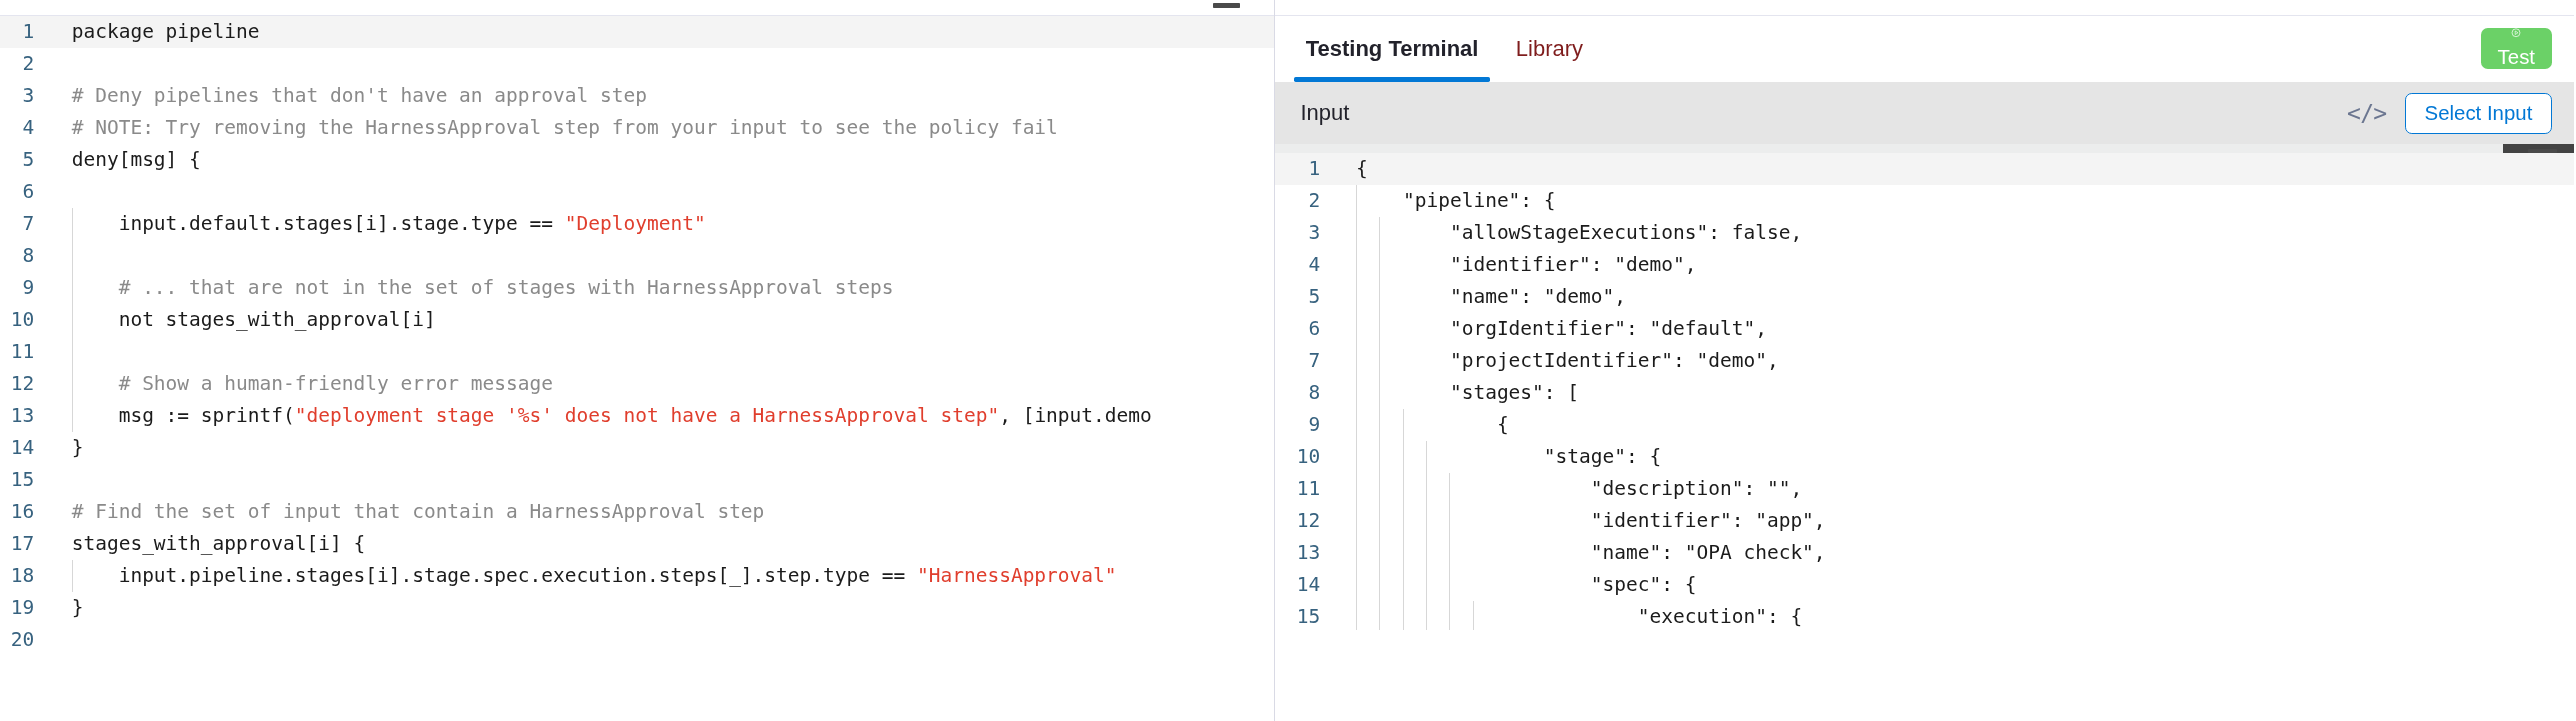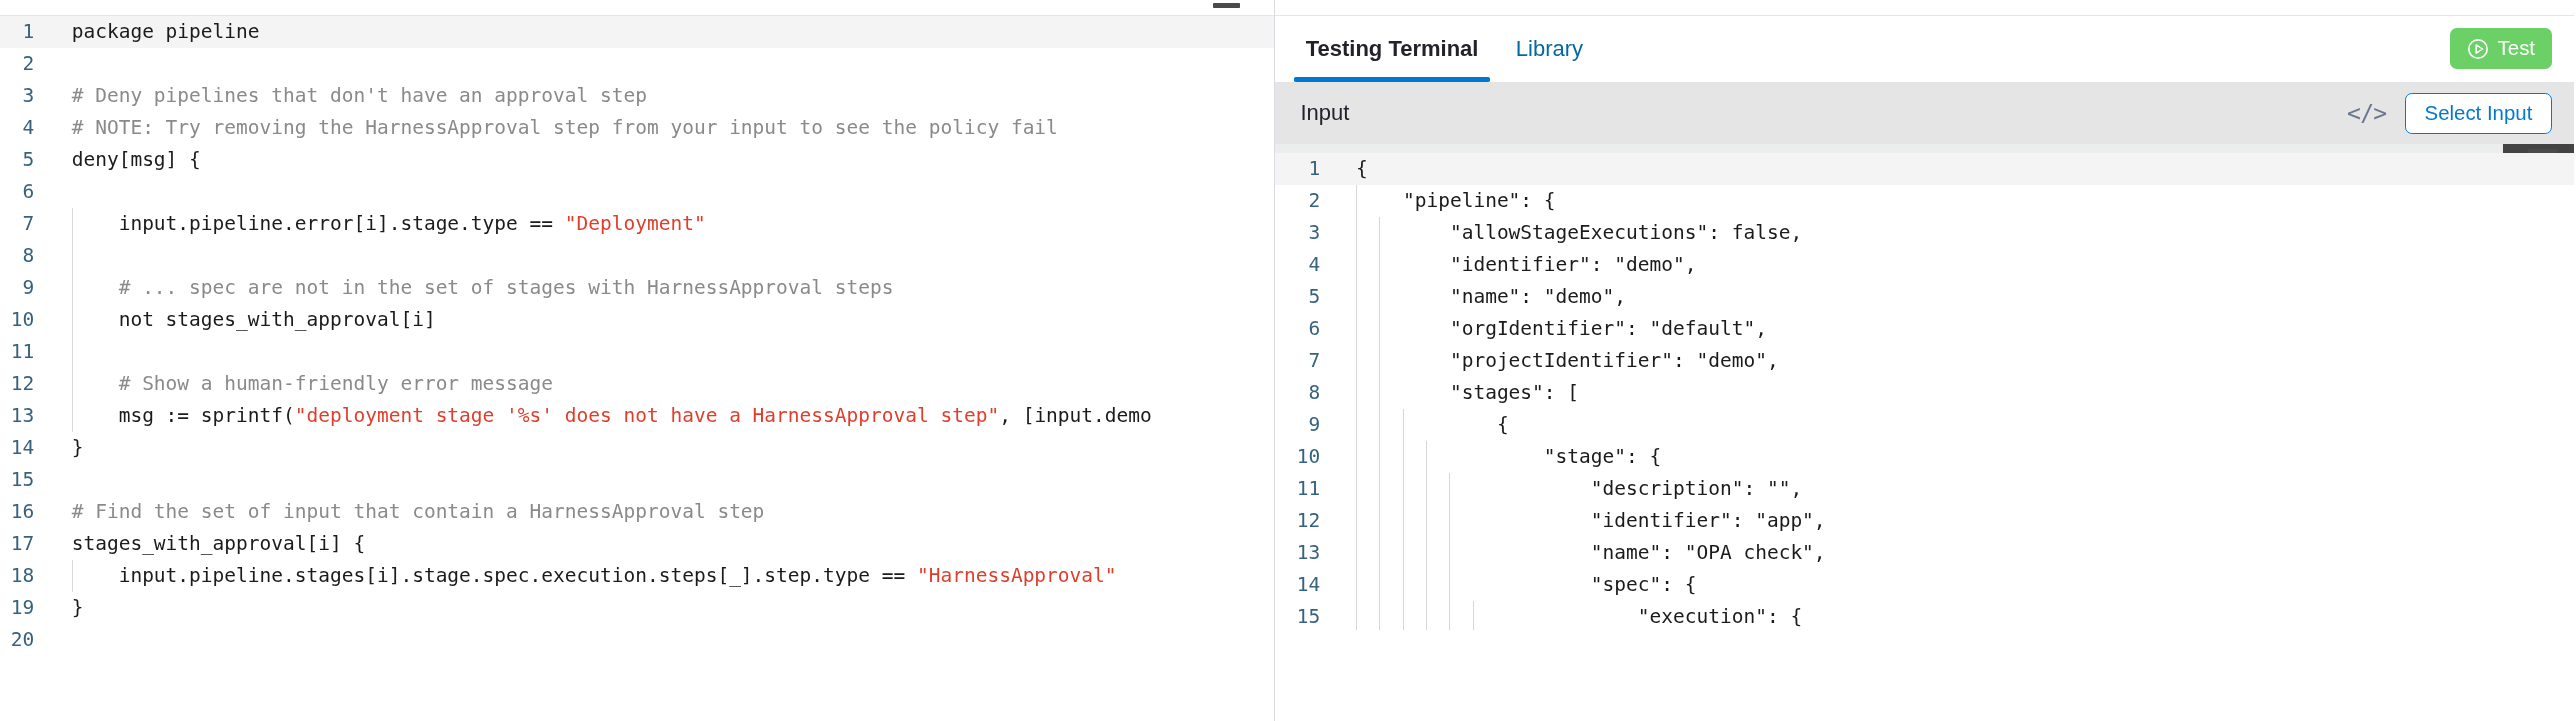--- a/index.html
+++ b/index.html
@@ -122,21 +122,21 @@
     padding-left: 12px;
     box-sizing: border-box;
   }
   .tab {
     position: relative;
     height: 66px;
     display: flex;
     align-items: center;
     padding: 0 18.7px;
     font-size: 22px;
-    color: #0369a1;
+    color: #7f1d1d;
     box-sizing: border-box;
     cursor: pointer;
   }
   .tab.active {
     font-weight: bold;
     color: #22222b;
   }
   .tab.active::after {
     content: "";
     position: absolute;
@@ -157,20 +157,21 @@
     align-items: center;
     gap: 8.5px;
     background: #6bd167;
     color: #ffffff;
     border: none;
     border-radius: 6.8px;
     padding: 0 17px;
     font-size: 20.4px;
     font-family: "Liberation Sans", sans-serif;
     cursor: pointer;
+    flex-direction: column;
   }
   .test-btn .play {
     width: 22px;
     height: 22px;
     display: block;
   }
 
   .input-bar {
     position: relative;
     height: 62px;
@@ -294,23 +295,23 @@
     <div class="editor-topbar">
       <div class="minimize-icon"></div>
     </div>
     <div class="code-area" id="code-area">
         <div class="code-line active"><div class="ln">1</div><div class="lc"><span>package pipeline</span></div></div>
         <div class="code-line"><div class="ln">2</div><div class="lc">&nbsp;</div></div>
         <div class="code-line"><div class="ln">3</div><div class="lc"><span class="cmt"># Deny pipelines that don't have an approval step</span></div></div>
         <div class="code-line"><div class="ln">4</div><div class="lc"><span class="cmt"># NOTE: Try removing the HarnessApproval step from your input to see the policy fail</span></div></div>
         <div class="code-line"><div class="ln">5</div><div class="lc"><span>deny[msg] {</span></div></div>
         <div class="code-line"><div class="ln">6</div><div class="lc"><span class="ind" style="left: 18.7px;"></span></div></div>
-        <div class="code-line"><div class="ln">7</div><div class="lc"><span class="ind" style="left: 18.7px;"></span><span>    input.pipeline.error[i].stage.type == </span><span class="str">"Deployment"</span></div></div>
+        <div class="code-line"><div class="ln">7</div><div class="lc"><span class="ind" style="left: 18.7px;"></span><span>    input.default.stages[i].stage.type == </span><span class="str">"Deployment"</span></div></div>
         <div class="code-line"><div class="ln">8</div><div class="lc"><span class="ind" style="left: 18.7px;"></span>&nbsp;</div></div>
-        <div class="code-line"><div class="ln">9</div><div class="lc"><span class="ind" style="left: 18.7px;"></span><span class="cmt">    # ... spec are not in the set of stages with HarnessApproval steps</span></div></div>
+        <div class="code-line"><div class="ln">9</div><div class="lc"><span class="ind" style="left: 18.7px;"></span><span class="cmt">    # ... that are not in the set of stages with HarnessApproval steps</span></div></div>
         <div class="code-line"><div class="ln">10</div><div class="lc"><span class="ind" style="left: 18.7px;"></span><span>    not stages_with_approval[i]</span></div></div>
         <div class="code-line"><div class="ln">11</div><div class="lc"><span class="ind" style="left: 18.7px;"></span>&nbsp;</div></div>
         <div class="code-line"><div class="ln">12</div><div class="lc"><span class="ind" style="left: 18.7px;"></span><span class="cmt">    # Show a human-friendly error message</span></div></div>
         <div class="code-line"><div class="ln">13</div><div class="lc"><span class="ind" style="left: 18.7px;"></span><span>    msg := sprintf(</span><span class="str">"deployment stage '%s' does not have a HarnessApproval step"</span><span>, [input.demo</span></div></div>
         <div class="code-line"><div class="ln">14</div><div class="lc"><span>}</span></div></div>
         <div class="code-line"><div class="ln">15</div><div class="lc">&nbsp;</div></div>
         <div class="code-line"><div class="ln">16</div><div class="lc"><span class="cmt"># Find the set of input that contain a HarnessApproval step</span></div></div>
         <div class="code-line"><div class="ln">17</div><div class="lc"><span>stages_with_approval[i] {</span></div></div>
         <div class="code-line"><div class="ln">18</div><div class="lc"><span class="ind" style="left: 18.7px;"></span><span>    input.pipeline.stages[i].stage.spec.execution.steps[_].step.type == </span><span class="str">"HarnessApproval"</span></div></div>
         <div class="code-line"><div class="ln">19</div><div class="lc"><span>}</span></div></div>

